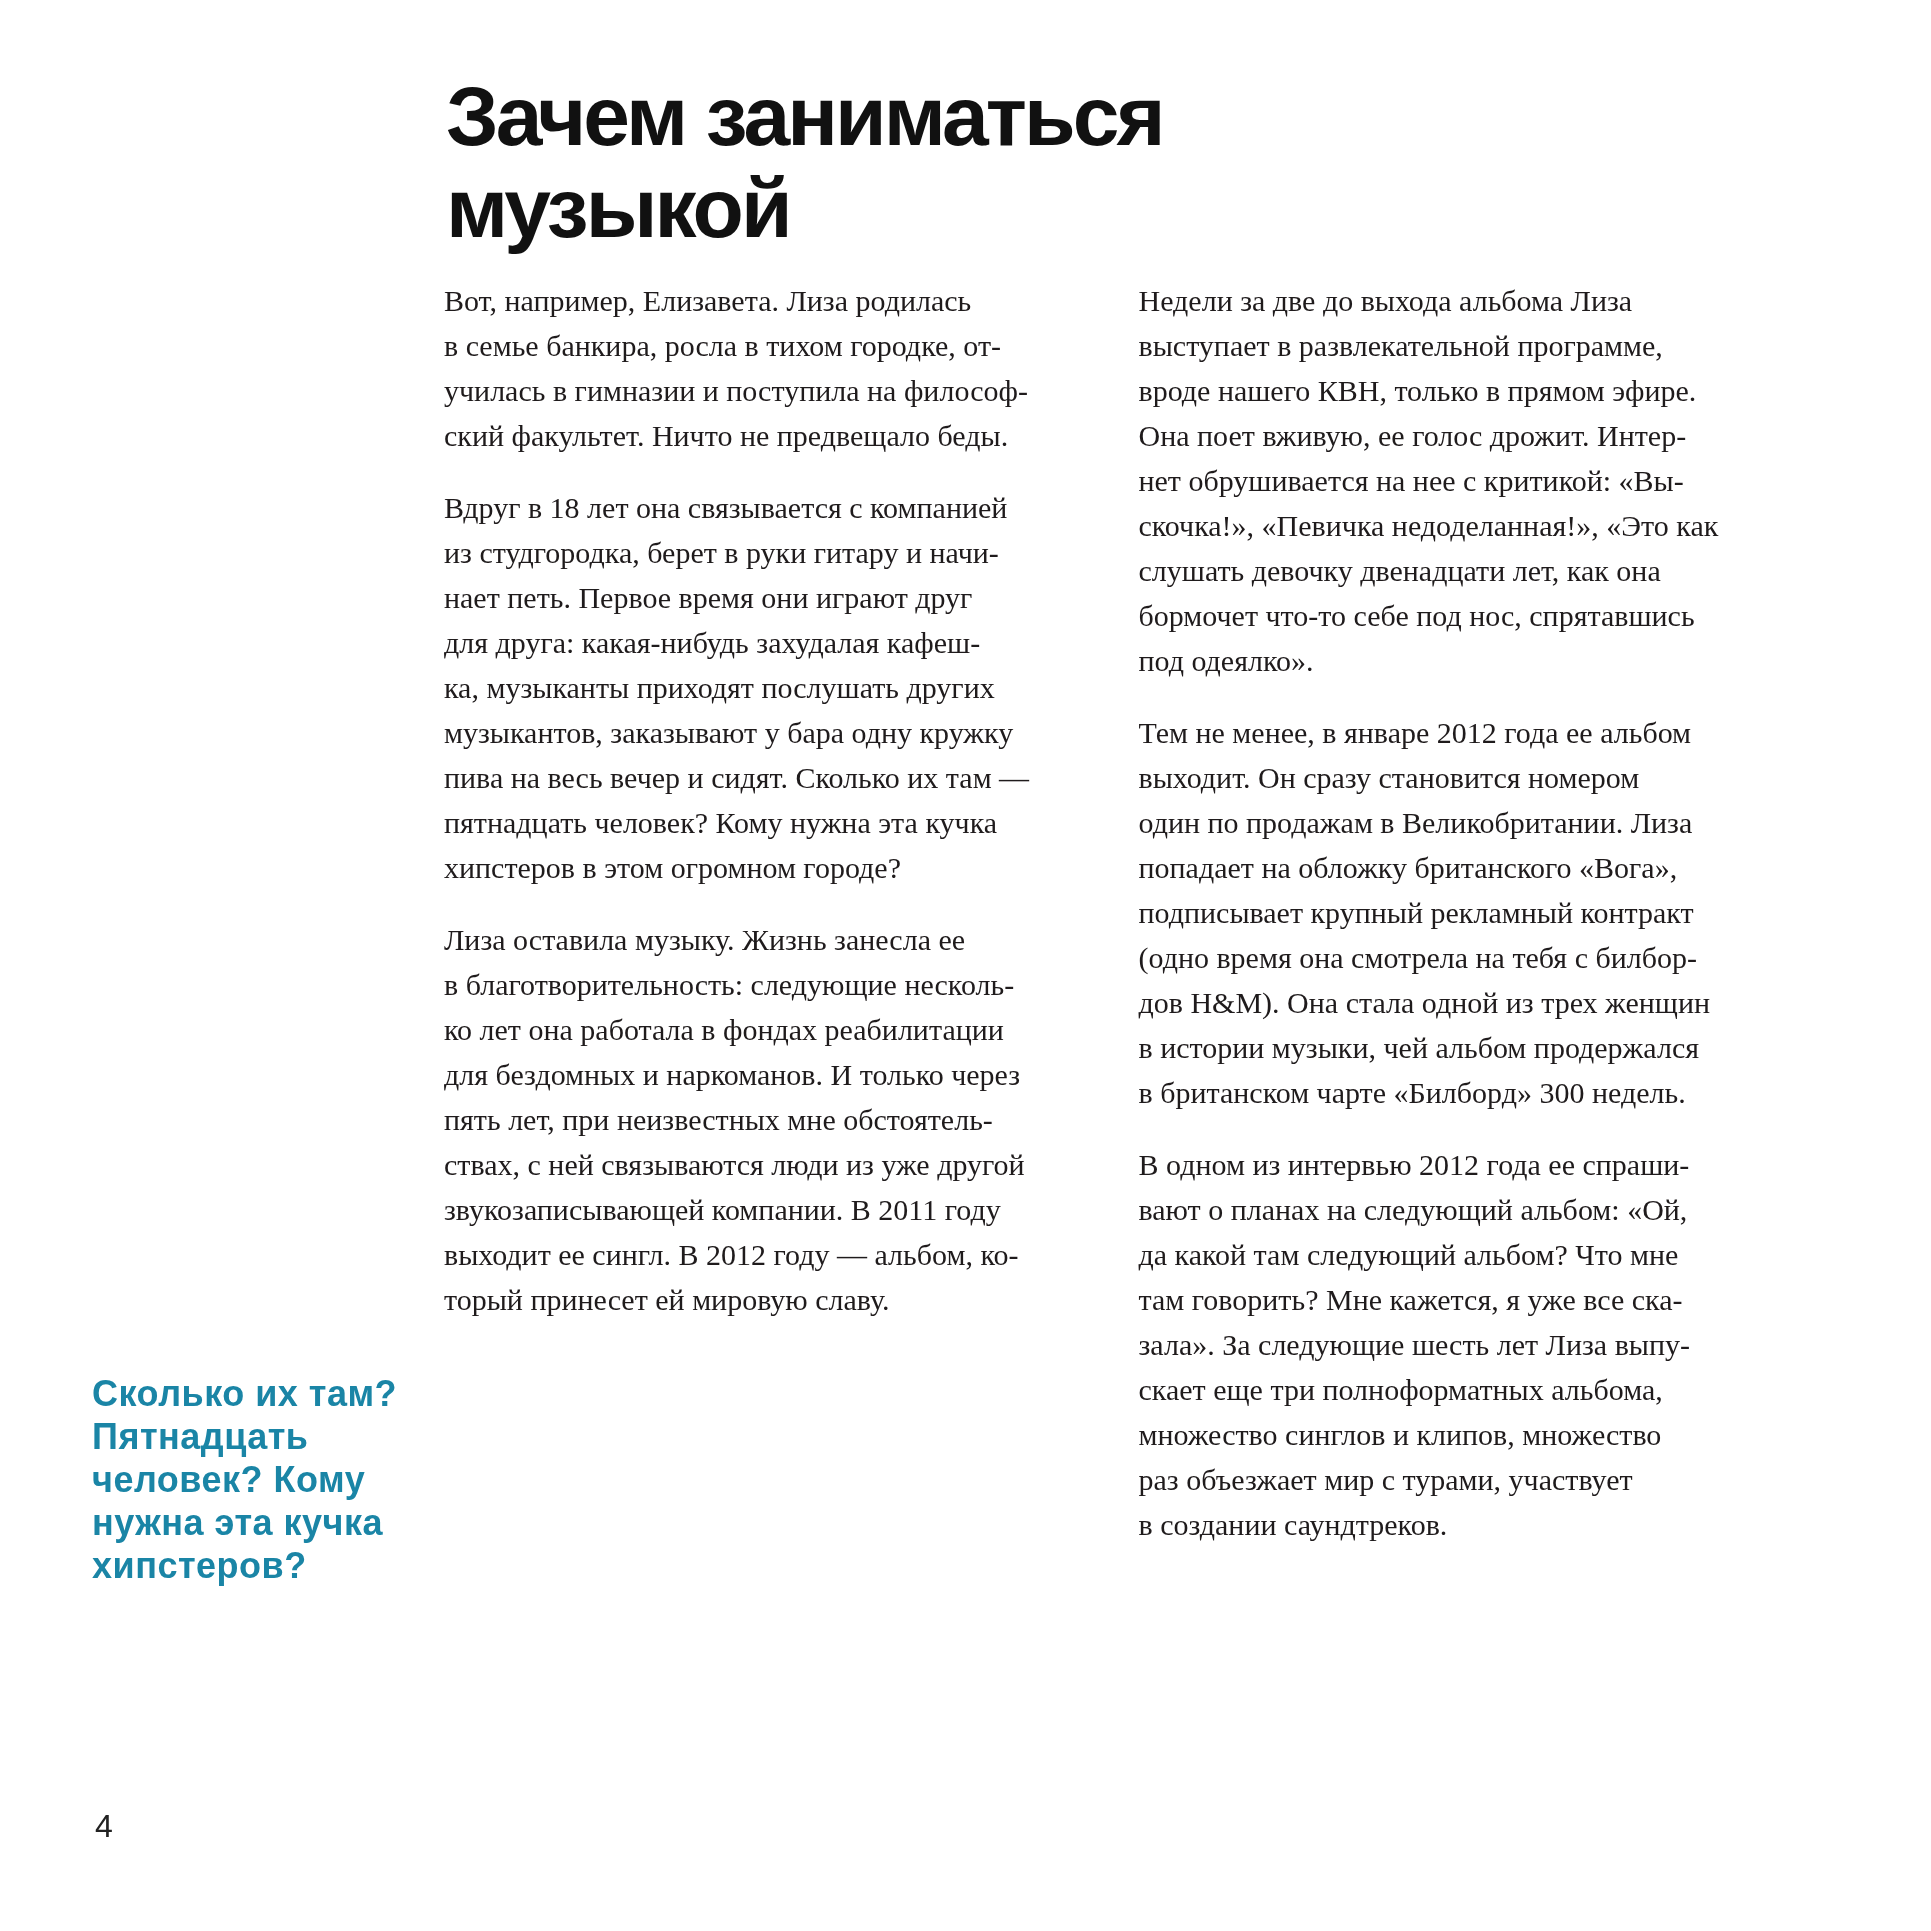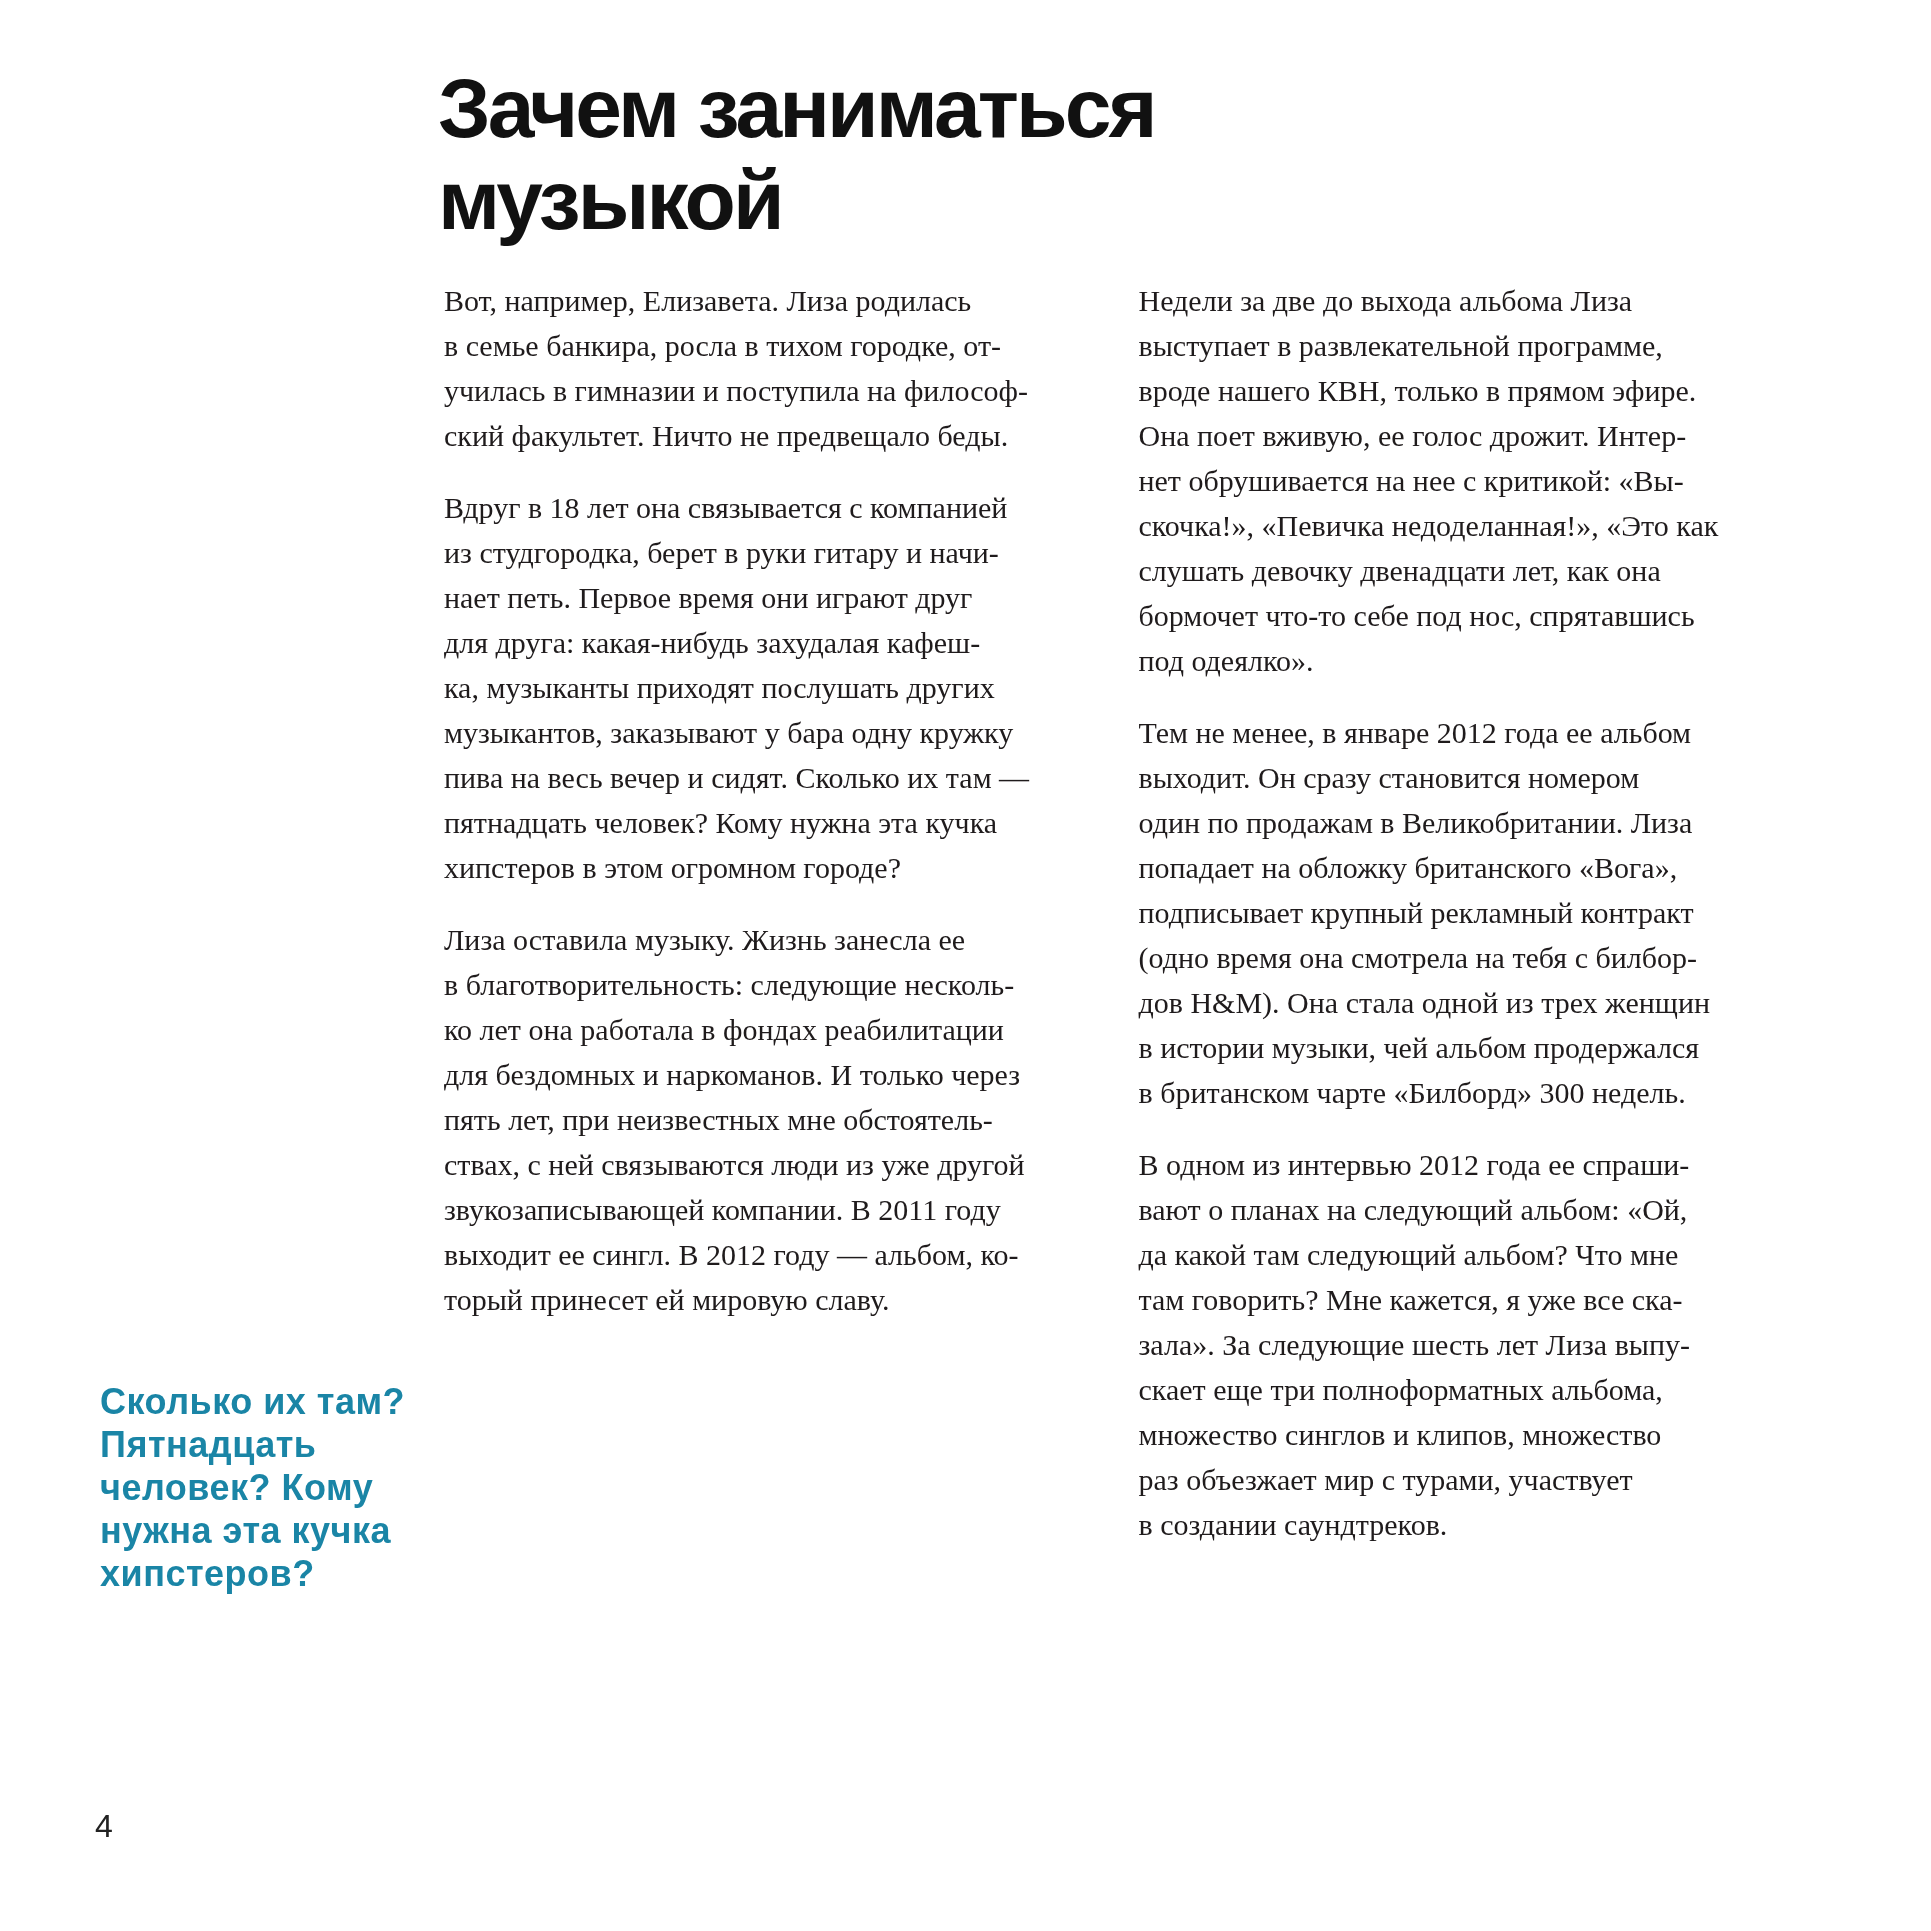--- a/index.html
+++ b/index.html
@@ -13,21 +13,21 @@
     width: 1931px;
     height: 1931px;
     background: #ffffff;
     overflow: hidden;
     font-family: "Liberation Serif", serif;
   }
   .title {
     position: absolute;
     left: 434px;
     top: 58px;
-    margin: 4px;
+    margin: 12px;
     font-family: "Liberation Sans", sans-serif;
     font-weight: bold;
     font-size: 84px;
     line-height: 92px;
     letter-spacing: -2.9px;
     color: #111111;
     white-space: pre-line;
   }
   .columns {
     position: absolute;
@@ -46,21 +46,21 @@
     font-size: 30px;
     line-height: 45px;
     color: #1f1b1c;
     white-space: pre-line;
   }
   .pullquote {
     position: absolute;
     left: 92px;
     top: 1372px;
     width: 333px;
-    margin: 8px;
+    margin: 0;
     font-family: "Liberation Sans", sans-serif;
     font-weight: bold;
     font-size: 36px;
     line-height: 43px;
     letter-spacing: 0.5px;
     color: #1a85a6;
     white-space: pre-line;
   }
   .pagenum {
     position: absolute;

